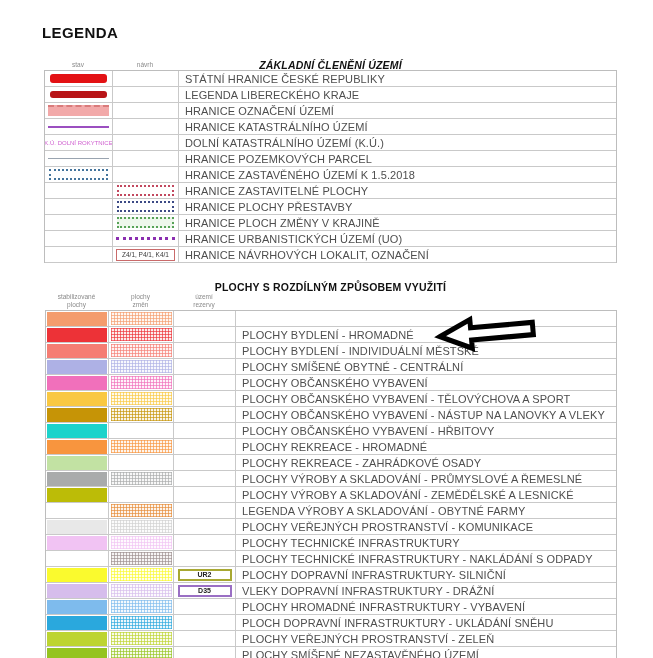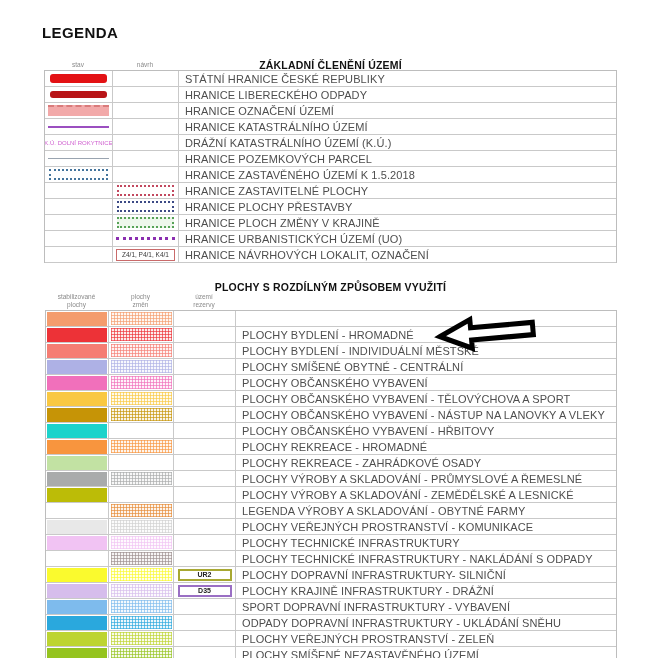--- a/index.html
+++ b/index.html
@@ -2,21 +2,21 @@
 <html><head>
 <meta charset="utf-8">
 <style>
   * { box-sizing: border-box; margin: 0; padding: 0; }
   body { background: #ffffff; font-family: "Liberation Sans", sans-serif; }
   .page { position: relative; width: 653px; height: 658px; background: #ffffff; overflow: hidden; }
 
   .legend-title { position: absolute; left: 42px; top: 24px; font-size: 15px; font-weight: 700; color: #111; letter-spacing: 0.4px; }
 
   .sec-title { position: absolute; width: 573px; text-align: center; font-weight: 700; font-size: 10.5px; color: #111; letter-spacing: 0.2px; }
-  #s1-title { left: 44px; top: 59px; }
+  #s1-title { left: 44px; top: 59px; font-style: italic; }
   #s2-title { left: 44px; top: 281px; }
 
   .colhead { position: absolute; font-size: 6.5px; color: #8a8a8a; text-align: center; white-space: pre-line; line-height: 1.2; }
 
   .tbl { position: absolute; border: 1px solid #bdbdbd; border-bottom: none; background: #fff; }
   #table1 { left: 44px; top: 70px; width: 573px; }
   #table2 { left: 45px; top: 310px; width: 572px; }
 
   .row { display: flex; height: 16px; border-bottom: 1px solid #c9c9c9; }
   .cell { border-right: 1px solid #c9c9c9; display: flex; align-items: center; justify-content: center; overflow: hidden; }
@@ -43,42 +43,42 @@
           <div style="width: 86%; height: 9px; background: rgb(227, 17, 20); border-radius: 3px;"></div>
         </div>
         <div class="cell t1-c2"></div>
         <div class="cell desc">STÁTNÍ HRANICE ČESKÉ REPUBLIKY</div>
       </div>
       <div class="row">
         <div class="cell t1-c1">
           <div style="width: 86%; height: 7px; background: rgb(184, 20, 23); border-radius: 3px;"></div>
         </div>
         <div class="cell t1-c2"></div>
-        <div class="cell desc">HRANICE LIBERECKÉHO ODPADY</div>
+        <div class="cell desc">LEGENDA LIBERECKÉHO KRAJE</div>
       </div>
       <div class="row">
         <div class="cell t1-c1">
           <div style="width: 90%; height: 11px; background: rgb(242, 169, 169); border-top: 2px dashed rgb(217, 123, 123);"></div>
         </div>
         <div class="cell t1-c2"></div>
         <div class="cell desc">HRANICE OZNAČENÍ ÚZEMÍ</div>
       </div>
       <div class="row">
         <div class="cell t1-c1">
           <div style="width: 90%; height: 0px; border-top: 2px solid rgb(155, 79, 192);"></div>
         </div>
         <div class="cell t1-c2"></div>
         <div class="cell desc">HRANICE KATASTRÁLNÍHO ÚZEMÍ</div>
       </div>
       <div class="row">
         <div class="cell t1-c1">
           <span style="font-size: 6px; color: rgb(207, 94, 207); white-space: nowrap;">K.Ú. DOLNÍ ROKYTNICE</span>
         </div>
         <div class="cell t1-c2"></div>
-        <div class="cell desc">DRÁŽNÍ KATASTRÁLNÍHO ÚZEMÍ (K.Ú.)</div>
+        <div class="cell desc">DOLNÍ KATASTRÁLNÍHO ÚZEMÍ (K.Ú.)</div>
       </div>
       <div class="row">
         <div class="cell t1-c1">
           <div style="width: 90%; height: 0px; border-top: 1px solid rgb(154, 164, 176);"></div>
         </div>
         <div class="cell t1-c2"></div>
         <div class="cell desc">HRANICE POZEMKOVÝCH PARCEL</div>
       </div>
       <div class="row">
         <div class="cell t1-c1">
@@ -290,41 +290,41 @@
       <div class="row">
         <div class="cell t2-c1">
           <div class="solid-swatch" style="background: rgb(214, 189, 236);"></div>
         </div>
         <div class="cell t2-c2">
           <div class="hatch-swatch" style="background-color: rgba(214, 189, 236, 0.094); background-image: repeating-linear-gradient(0deg, rgba(214, 189, 236, 0.667) 0px, rgba(214, 189, 236, 0.667) 1px, rgba(0, 0, 0, 0) 1px, rgba(0, 0, 0, 0) 3px), repeating-linear-gradient(90deg, rgba(214, 189, 236, 0.667) 0px, rgba(214, 189, 236, 0.667) 1px, rgba(0, 0, 0, 0) 1px, rgba(0, 0, 0, 0) 3px);"></div>
         </div>
         <div class="cell t2-c3">
           <div class="reserve-box" style="border-color: rgb(154, 111, 196);">D35</div>
         </div>
-        <div class="cell desc">PLOCHY KRAJINĚ INFRASTRUKTURY - DRÁŽNÍ</div>
+        <div class="cell desc">VLEKY DOPRAVNÍ INFRASTRUKTURY - DRÁŽNÍ</div>
       </div>
       <div class="row">
         <div class="cell t2-c1">
           <div class="solid-swatch" style="background: rgb(126, 187, 237);"></div>
         </div>
         <div class="cell t2-c2">
           <div class="hatch-swatch" style="background-color: rgba(126, 187, 237, 0.094); background-image: repeating-linear-gradient(0deg, rgba(126, 187, 237, 0.667) 0px, rgba(126, 187, 237, 0.667) 1px, rgba(0, 0, 0, 0) 1px, rgba(0, 0, 0, 0) 3px), repeating-linear-gradient(90deg, rgba(126, 187, 237, 0.667) 0px, rgba(126, 187, 237, 0.667) 1px, rgba(0, 0, 0, 0) 1px, rgba(0, 0, 0, 0) 3px);"></div>
         </div>
         <div class="cell t2-c3"></div>
-        <div class="cell desc">SPORT DOPRAVNÍ INFRASTRUKTURY - VYBAVENÍ</div>
+        <div class="cell desc">PLOCHY HROMADNÉ INFRASTRUKTURY - VYBAVENÍ</div>
       </div>
       <div class="row">
         <div class="cell t2-c1">
           <div class="solid-swatch" style="background: rgb(42, 168, 221);"></div>
         </div>
         <div class="cell t2-c2">
           <div class="hatch-swatch" style="background-color: rgba(42, 168, 221, 0.094); background-image: repeating-linear-gradient(0deg, rgba(42, 168, 221, 0.667) 0px, rgba(42, 168, 221, 0.667) 1px, rgba(0, 0, 0, 0) 1px, rgba(0, 0, 0, 0) 3px), repeating-linear-gradient(90deg, rgba(42, 168, 221, 0.667) 0px, rgba(42, 168, 221, 0.667) 1px, rgba(0, 0, 0, 0) 1px, rgba(0, 0, 0, 0) 3px);"></div>
         </div>
         <div class="cell t2-c3"></div>
-        <div class="cell desc">ODPADY DOPRAVNÍ INFRASTRUKTURY - UKLÁDÁNÍ SNĚHU</div>
+        <div class="cell desc">PLOCH DOPRAVNÍ INFRASTRUKTURY - UKLÁDÁNÍ SNĚHU</div>
       </div>
       <div class="row">
         <div class="cell t2-c1">
           <div class="solid-swatch" style="background: rgb(189, 212, 49);"></div>
         </div>
         <div class="cell t2-c2">
           <div class="hatch-swatch" style="background-color: rgba(189, 212, 49, 0.094); background-image: repeating-linear-gradient(0deg, rgba(189, 212, 49, 0.667) 0px, rgba(189, 212, 49, 0.667) 1px, rgba(0, 0, 0, 0) 1px, rgba(0, 0, 0, 0) 3px), repeating-linear-gradient(90deg, rgba(189, 212, 49, 0.667) 0px, rgba(189, 212, 49, 0.667) 1px, rgba(0, 0, 0, 0) 1px, rgba(0, 0, 0, 0) 3px);"></div>
         </div>
         <div class="cell t2-c3"></div>
         <div class="cell desc">PLOCHY VEŘEJNÝCH PROSTRANSTVÍ - ZELEŇ</div>

